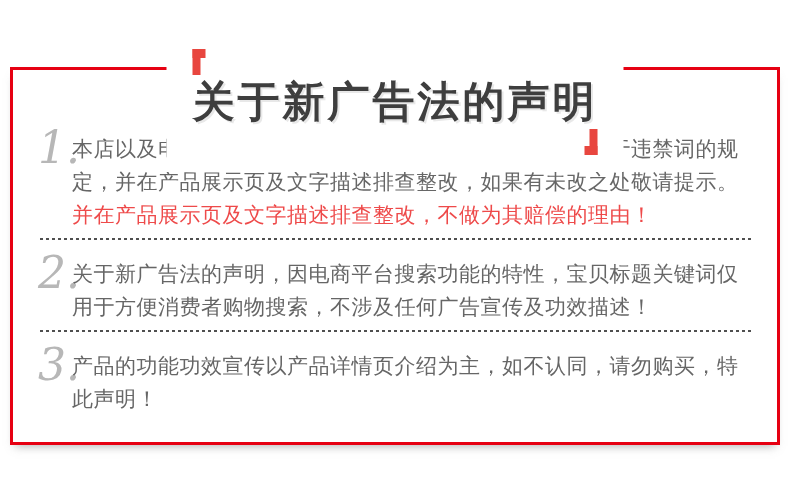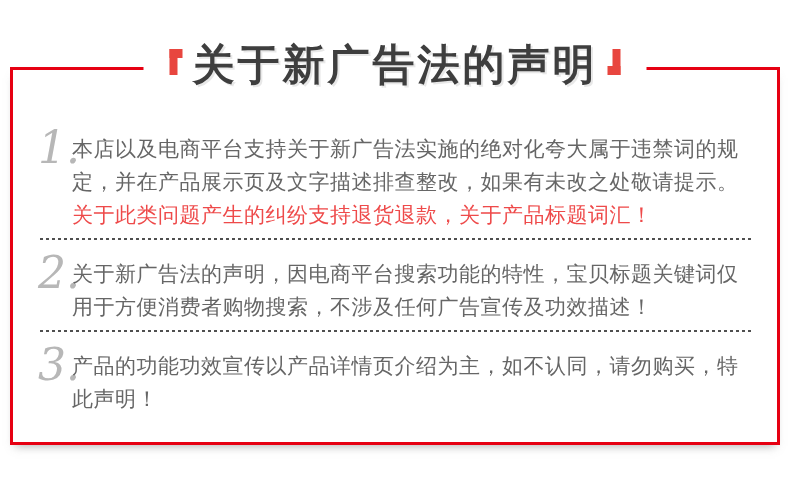--- a/index.html
+++ b/index.html
@@ -31,20 +31,21 @@
     position: absolute;
     top: 38px;
     left: 50%;
     transform: translateX(-50%);
     background: #ffffff;
     padding: 0 26px;
     display: flex;
     align-items: flex-start;
     z-index: 2;
     white-space: nowrap;
+    flex-direction: column;
   }
   .page-title {
     font-size: 42px;
     line-height: 54px;
     font-weight: bold;
     color: #3e3e3e;
     letter-spacing: 3px;
     text-shadow: 2px 2px 0 rgba(190,190,190,0.35);
   }
   .bracket {
@@ -121,21 +122,21 @@
   <span class="page-title">关于新广告法的声明</span>
   <span class="bracket bracket-right"></span>
 </div>
 
 <div class="content">
 
   <div class="item item-1">
     <span class="item-number">1.</span>
     <div class="item-body">
       <span>本店以及电商平台支持关于新广告法实施的绝对化夸大属于违禁词的规定，并在产品展示页及文字描述排查整改，如果有未改之处敬请提示。</span>
-      <div class="item-highlight">关于此类问题产生的纠纷支持退货退款，关于产品标题词汇！</div>
+      <div class="item-highlight">并在产品展示页及文字描述排查整改，不做为其赔偿的理由！</div>
     </div>
   </div>
 
   <div class="divider"></div>
 
   <div class="item">
     <span class="item-number">2.</span>
     <div class="item-body">
       <span>关于新广告法的声明，因电商平台搜索功能的特性，宝贝标题关键词仅用于方便消费者购物搜索，不涉及任何广告宣传及功效描述！</span>
     </div>

